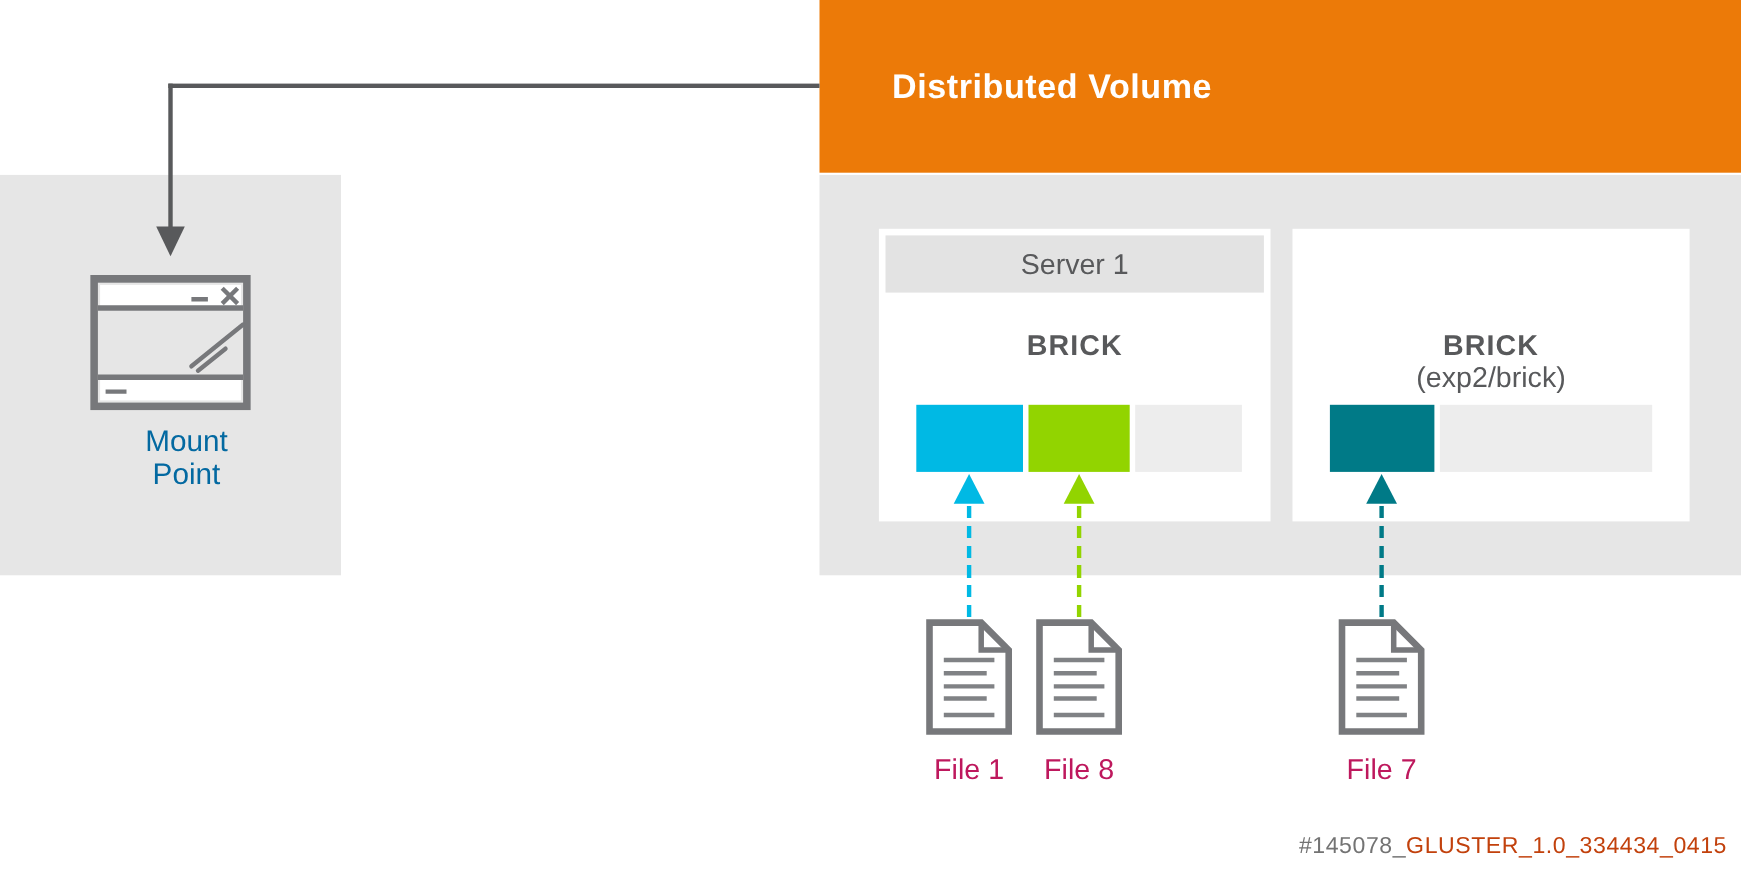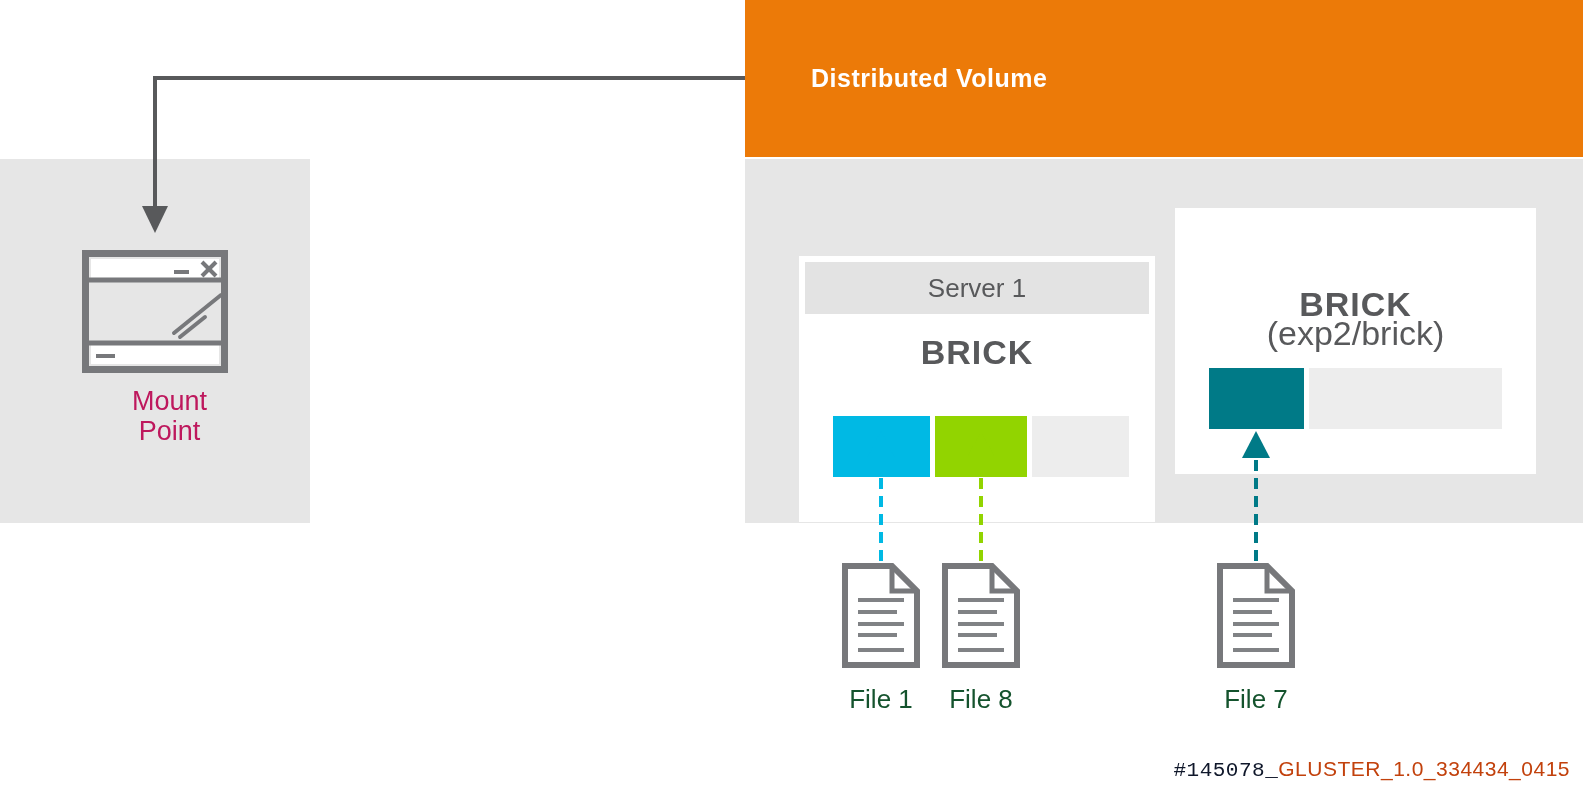--- a/index.html
+++ b/index.html
@@ -11,57 +11,57 @@
     overflow:hidden;
   }
   
   .banner{
     position:absolute;left:745px;top:0;width:838px;height:157px;
     background:var(--c);
     display:flex;align-items:center;
   }
   .banner-title{
     padding-left:66px;
-    font-size:25px;font-weight:bold;color:#ffffff;
+    font-size:31px;font-weight:bold;color:#ffffff;
     letter-spacing:0.5px;
   }
   .panel{position:absolute;top:159px;height:364px;background:#e6e6e6;}
   .panel-left{left:0;width:310px;}
   .panel-right{left:745px;width:838px;}
 
   
   .conn-h{position:absolute;left:153px;top:76px;width:592px;height:4px;background:var(--c);}
   .conn-v{position:absolute;left:153px;top:76px;width:4px;height:131px;background:var(--c);}
   .conn-head{
     position:absolute;left:142px;top:206px;width:0;height:0;
     border-left:13px solid transparent;border-right:13px solid transparent;
     border-top:27px solid var(--c);
   }
 
   
   .window-icon{position:absolute;left:82px;top:250px;}
   .mount-label{
     position:absolute;left:0;top:386px;width:339px;
-    text-align:center;font-size:27px;line-height:30px;color:#be185d;
+    text-align:center;font-size:27px;line-height:30px;color:#0369a1;
     white-space:pre-line;
   }
 
   
   .card{position:absolute;top:208px;height:266px;background:#ffffff;}
-  .card-1{left:799px;width:356px;margin-top:48px;}
+  .card-1{left:799px;width:356px;}
   .card-2{left:1175px;width:361px;}
   .card-header{
     position:absolute;left:6px;right:6px;top:6px;height:52px;
     background:#e3e3e3;
     display:flex;align-items:center;justify-content:center;
     font-size:26px;color:#58595b;
   }
   .brick-block{
-    position:absolute;left:0;right:0;top:82px;
-    text-align:center;color:#58595b;font-size:34px;line-height:29px;
+    position:absolute;left:0;right:0;top:92px;
+    text-align:center;color:#58595b;font-size:26px;line-height:29px;
   }
   .brick-name{font-weight:bold;letter-spacing:1px;}
   .bar{
     position:absolute;left:34px;top:160px;height:61px;
     display:flex;gap:5px;
   }
   .seg{height:100%;background:var(--c);}
 
   
   .file-arrow{position:absolute;top:431px;width:28px;}
@@ -72,29 +72,29 @@
   }
   .file-arrow .dash{
     width:4px;height:102px;margin:2px auto 0;
     background:repeating-linear-gradient(to bottom, var(--c) 0 11px, transparent 11px 18px);
   }
 
   
   .file-icon{position:absolute;top:562px;}
   .file-label{
     position:absolute;top:684px;width:120px;
-    text-align:center;font-size:26px;color:#14532d;
+    text-align:center;font-size:26px;color:#be185d;
   }
 
   
   .watermark{
     position:absolute;right:13px;top:757px;
     font-size:21px;letter-spacing:0.5px;
   }
-  .wm-dark{color:#0f172a;font-family:Liberation Mono, monospace;}
+  .wm-dark{color:#737373;}
   .wm-light{color:#c2410c;}
 </style>
 </head>
 <body>
 
 <div class="canvas">
 
   <div class="banner" style="--c: #ec7a08;">
     <div class="banner-title">Distributed Volume</div>
   </div>

